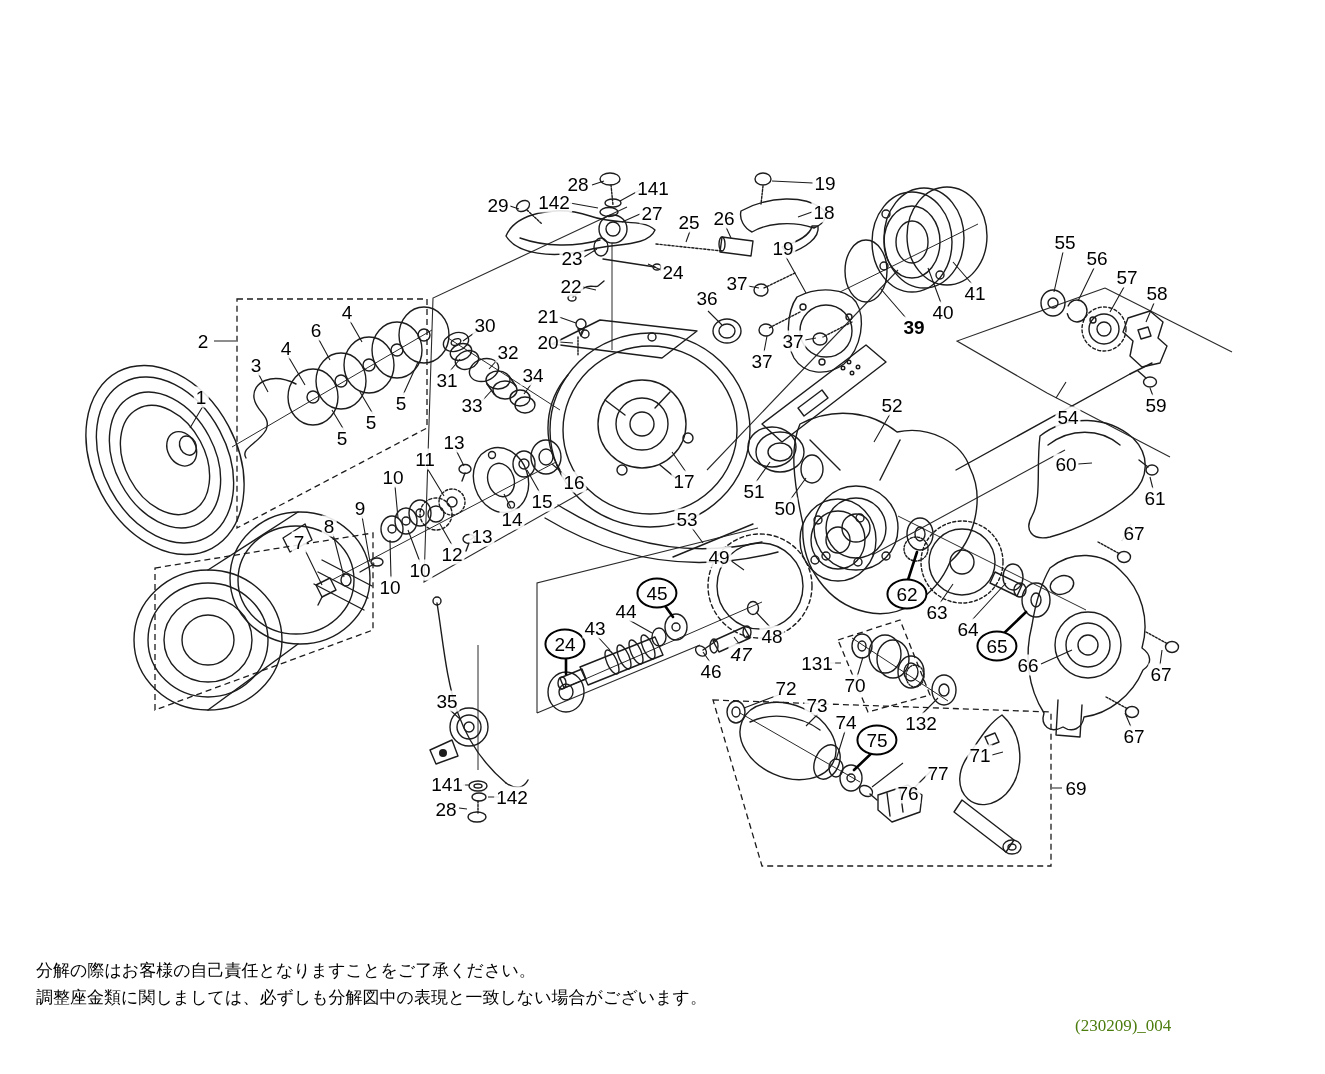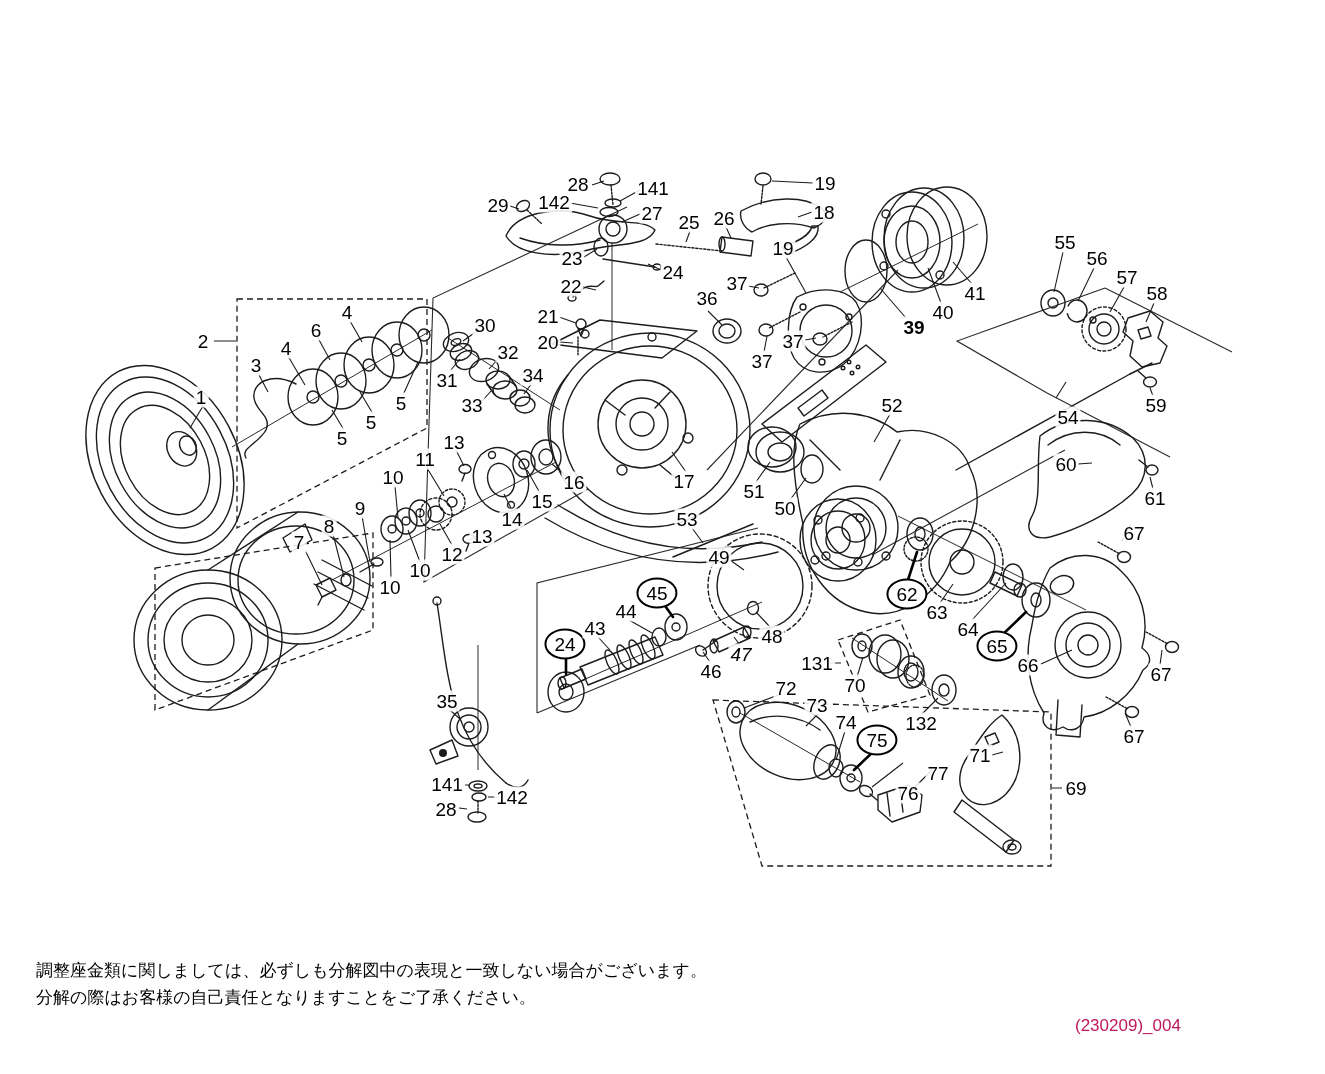--- a/index.html
+++ b/index.html
@@ -28,22 +28,22 @@
     padding:4px 8px;
     background:#fff;
   }
   .notes{
     position:absolute;left:36px;top:957px;
     font-size:17px;line-height:27px;color:#000;
     font-family:"DejaVu Sans","Liberation Sans",sans-serif;
   }
   .doc-number{
     position:absolute;left:1075px;top:1016px;
-    font-size:17px;color:#be185d;
-    font-family:Liberation Sans, sans-serif;
+    font-size:17px;color:#4d7c0f;
+    font-family:Liberation Serif, serif;
   }
   
   .ln{stroke:#1c1c1c;stroke-width:1.4;fill:none;stroke-linecap:round;stroke-linejoin:round;}
   .dbox{stroke:#1c1c1c;stroke-width:1.3;fill:none;stroke-dasharray:6 4;}
   .leader{stroke:#1c1c1c;stroke-width:1.1;fill:none;}
   .leader-thick{stroke:#000;stroke-width:2.6;fill:none;stroke-linecap:round;}
   .plane{stroke:#2a2a2a;stroke-width:1.1;fill:none;}
   .axis{stroke:#2a2a2a;stroke-width:1;fill:none;}
 </style>
 </head>
@@ -489,19 +489,19 @@
       <span class="part-label" style="left: 938px; top: 773px;">77</span>
       <span class="part-label" style="left: 817px; top: 663px;">131</span>
       <span class="part-label" style="left: 921px; top: 723px;">132</span>
       <span class="part-label" style="left: 653px; top: 188px;">141</span>
       <span class="part-label" style="left: 447px; top: 784px;">141</span>
       <span class="part-label" style="left: 554px; top: 202px;">142</span>
       <span class="part-label" style="left: 512px; top: 797px;">142</span>
     </div>
 
   <div class="notes">
+    <div>分解の際はお客様の自己責任となりますことをご了承ください。</div>
     <div>調整座金類に関しましては、必ずしも分解図中の表現と一致しない場合がございます。</div>
-    <div>分解の際はお客様の自己責任となりますことをご了承ください。</div>
   </div>
 
   <div class="doc-number">(230209)_004</div>
 
 </div>
 
 </body></html>

